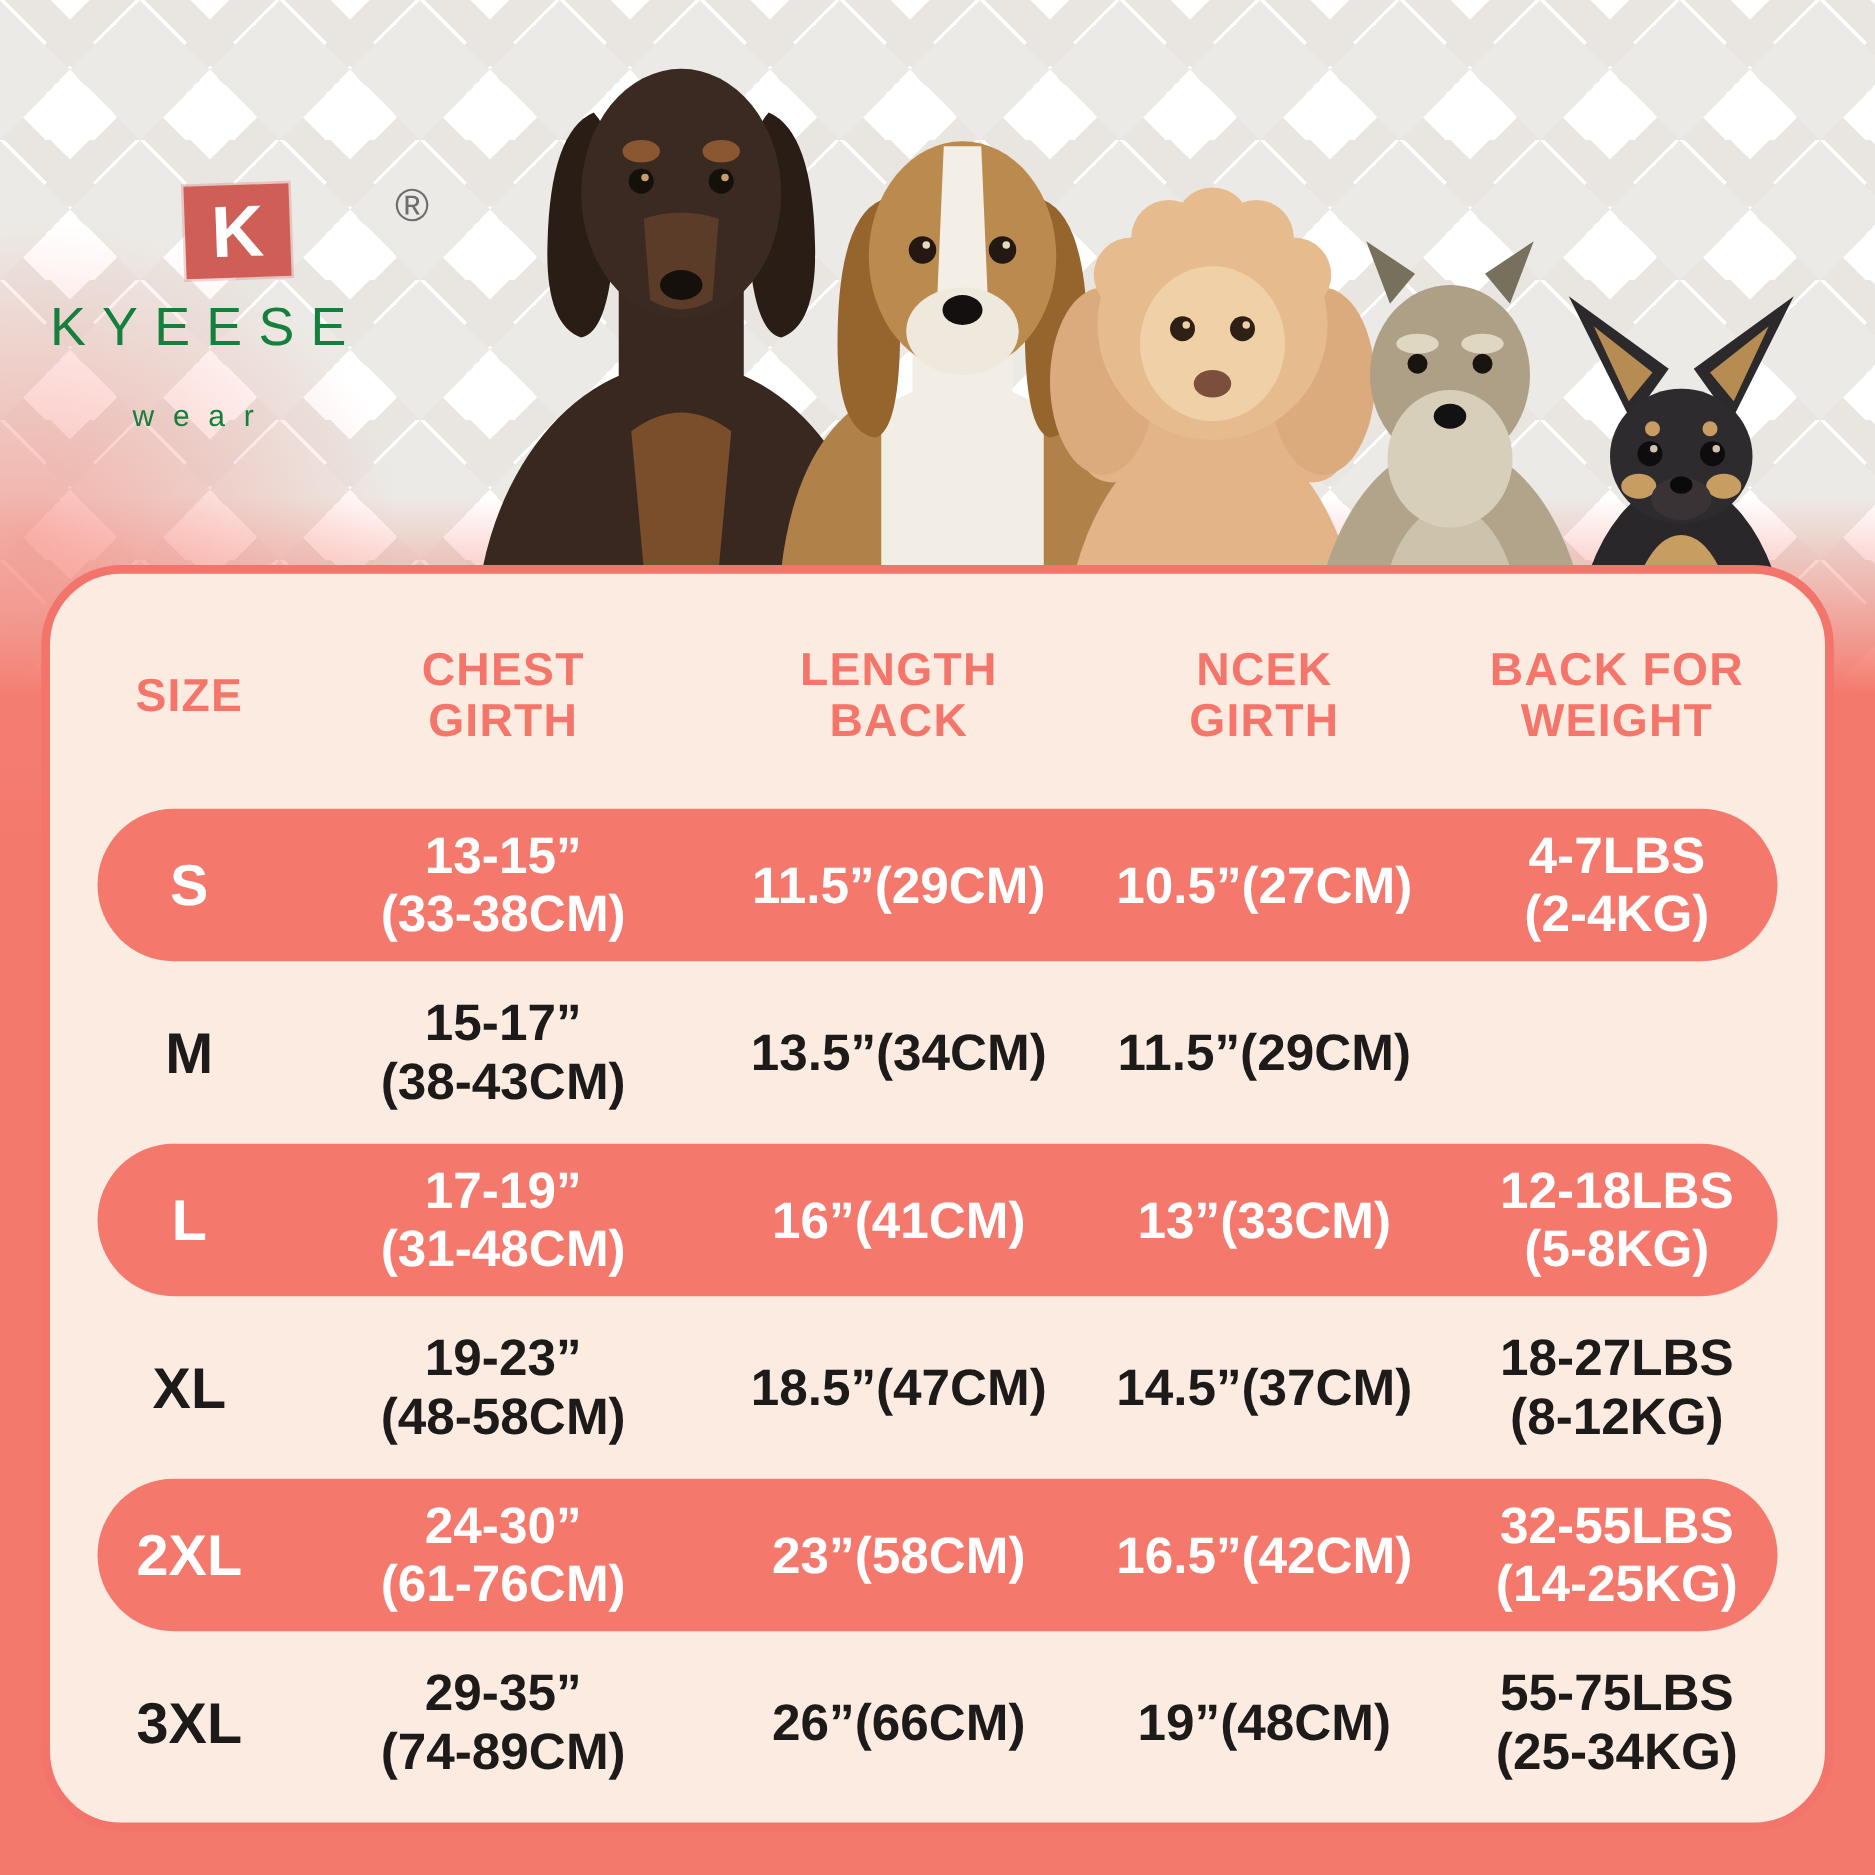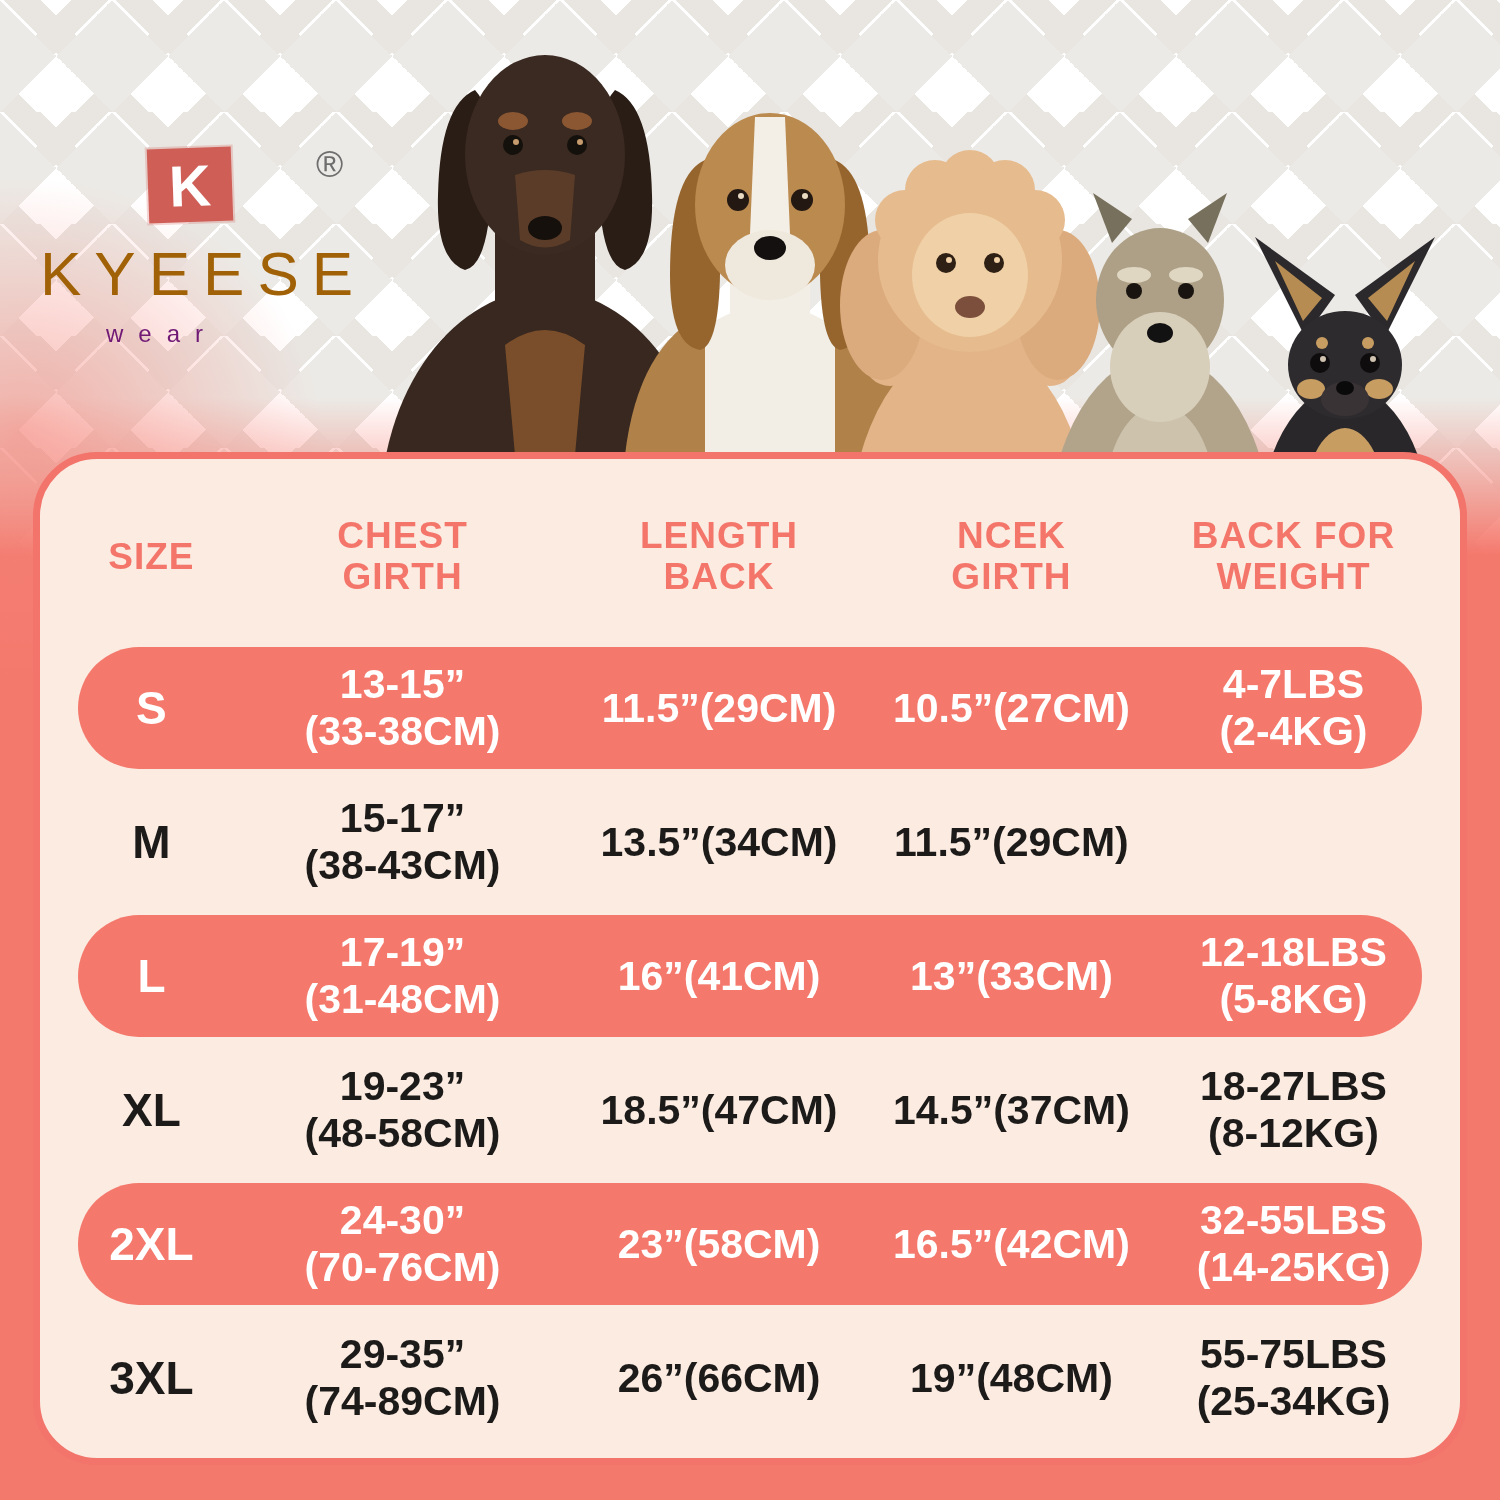--- a/index.html
+++ b/index.html
@@ -27,22 +27,22 @@
   .dogs{position:absolute;left:370px;top:15px;width:1090px;height:440px;}
   
   .logo{position:absolute;left:40px;top:140px;width:330px;height:230px;}
   .k-badge{
     position:absolute;left:108px;top:8px;width:84px;height:74px;background:#cf5e57;
     transform:rotate(-2deg);display:flex;align-items:center;justify-content:center;
     box-shadow:0 0 0 2px rgba(207,94,87,.25);
   }
   .k-badge span{color:#fff;font-size:58px;font-weight:bold;}
   .reg{position:absolute;left:276px;top:4px;font-size:37px;color:#6e6e6e;}
-  .brand-name{position:absolute;left:0px;top:98px;font-size:62px;letter-spacing:13px;color:#a16207;white-space:nowrap;}
-  .brand-sub{position:absolute;left:66px;top:180px;font-size:24px;letter-spacing:15px;color:#701a75;white-space:nowrap;}
+  .brand-name{position:absolute;left:0px;top:98px;font-size:43px;letter-spacing:13px;color:#15803d;white-space:nowrap;}
+  .brand-sub{position:absolute;left:66px;top:180px;font-size:24px;letter-spacing:15px;color:#15803d;white-space:nowrap;}
   
   .panel{
     position:absolute;left:33px;top:452px;width:1434px;height:1013px;box-sizing:border-box;
     background:#fbebe1;border:7px solid #f2746b;border-radius:64px;
     padding:14px 22px 0 22px;
   }
   .thead,.trow{
     position:relative;display:grid;
     grid-template-columns:13% 23.5% 22.5% 20% 21%;
     align-items:center;text-align:center;
@@ -236,21 +236,21 @@
         <span>18-27LBS</span>
           <span>(8-12KG)</span>
       </div>
     </div>
 
     <div class="trow highlight">
       <div class="hl-band"></div>
       <div class="cell size">2XL</div>
       <div class="cell two">
         <span>24-30”</span>
-          <span>(70-76CM)</span>
+          <span>(61-76CM)</span>
       </div>
       <div class="cell">23”(58CM)</div>
       <div class="cell">16.5”(42CM)</div>
       <div class="cell two">
         <span>32-55LBS</span>
           <span>(14-25KG)</span>
       </div>
     </div>
 
     <div class="trow">

